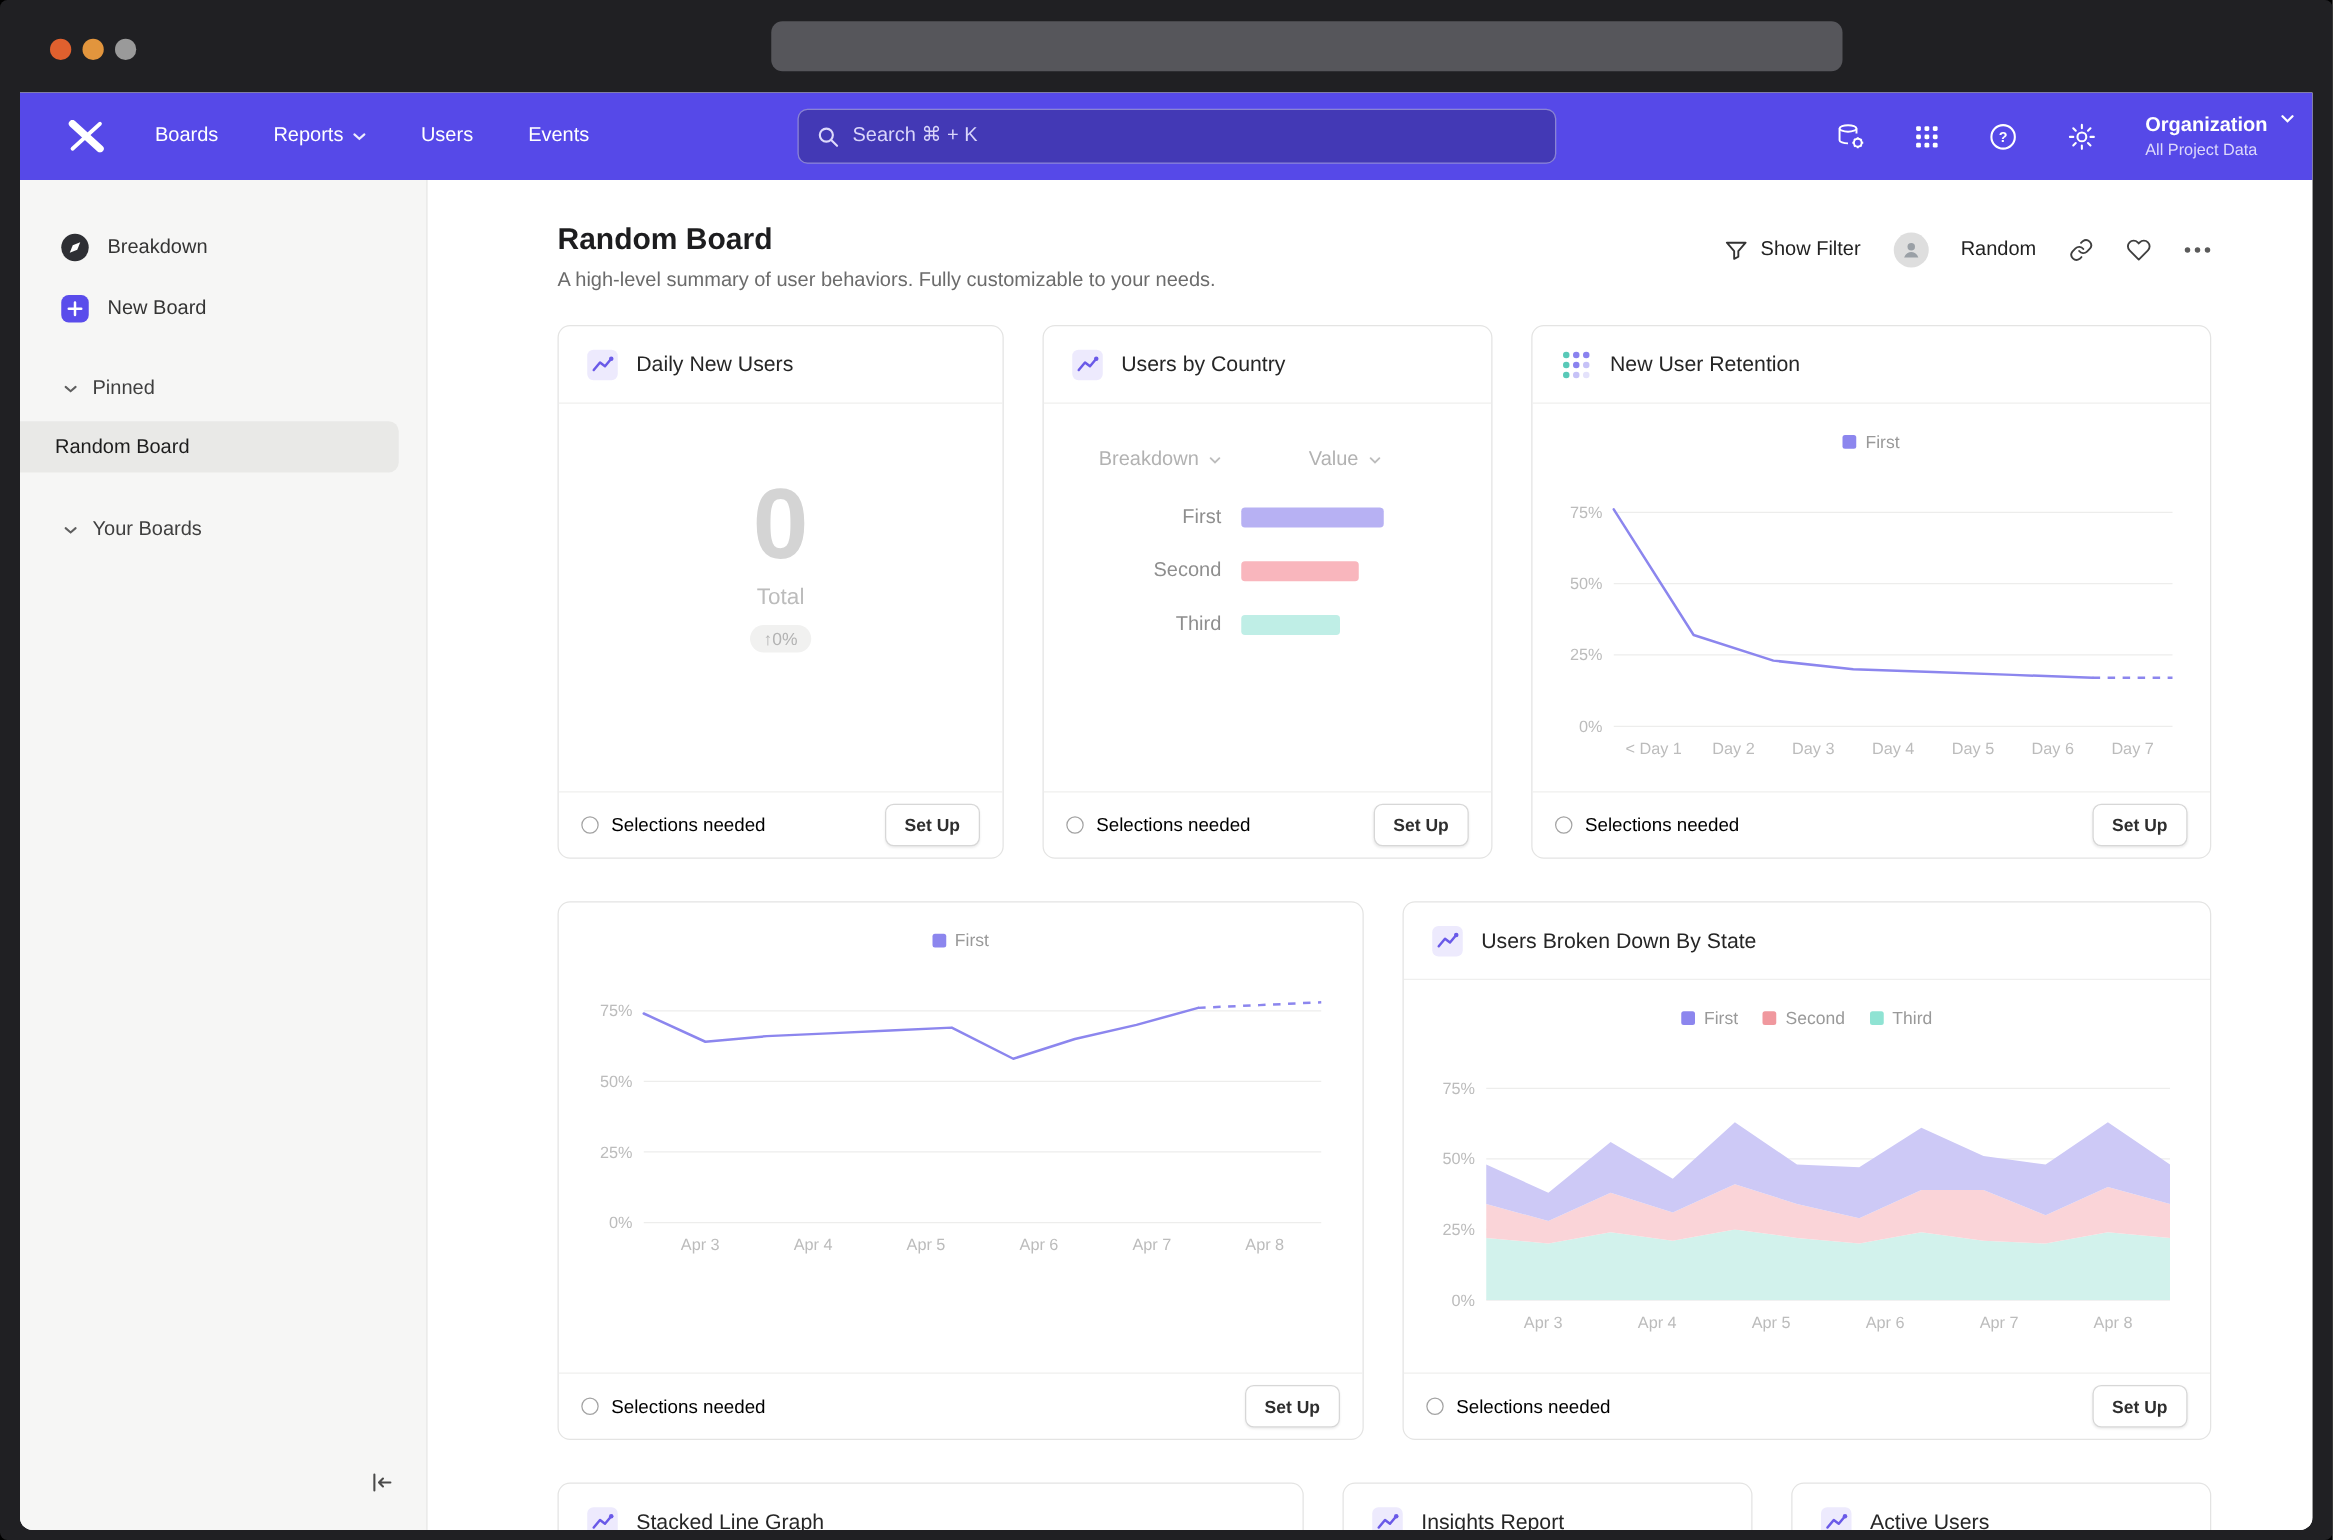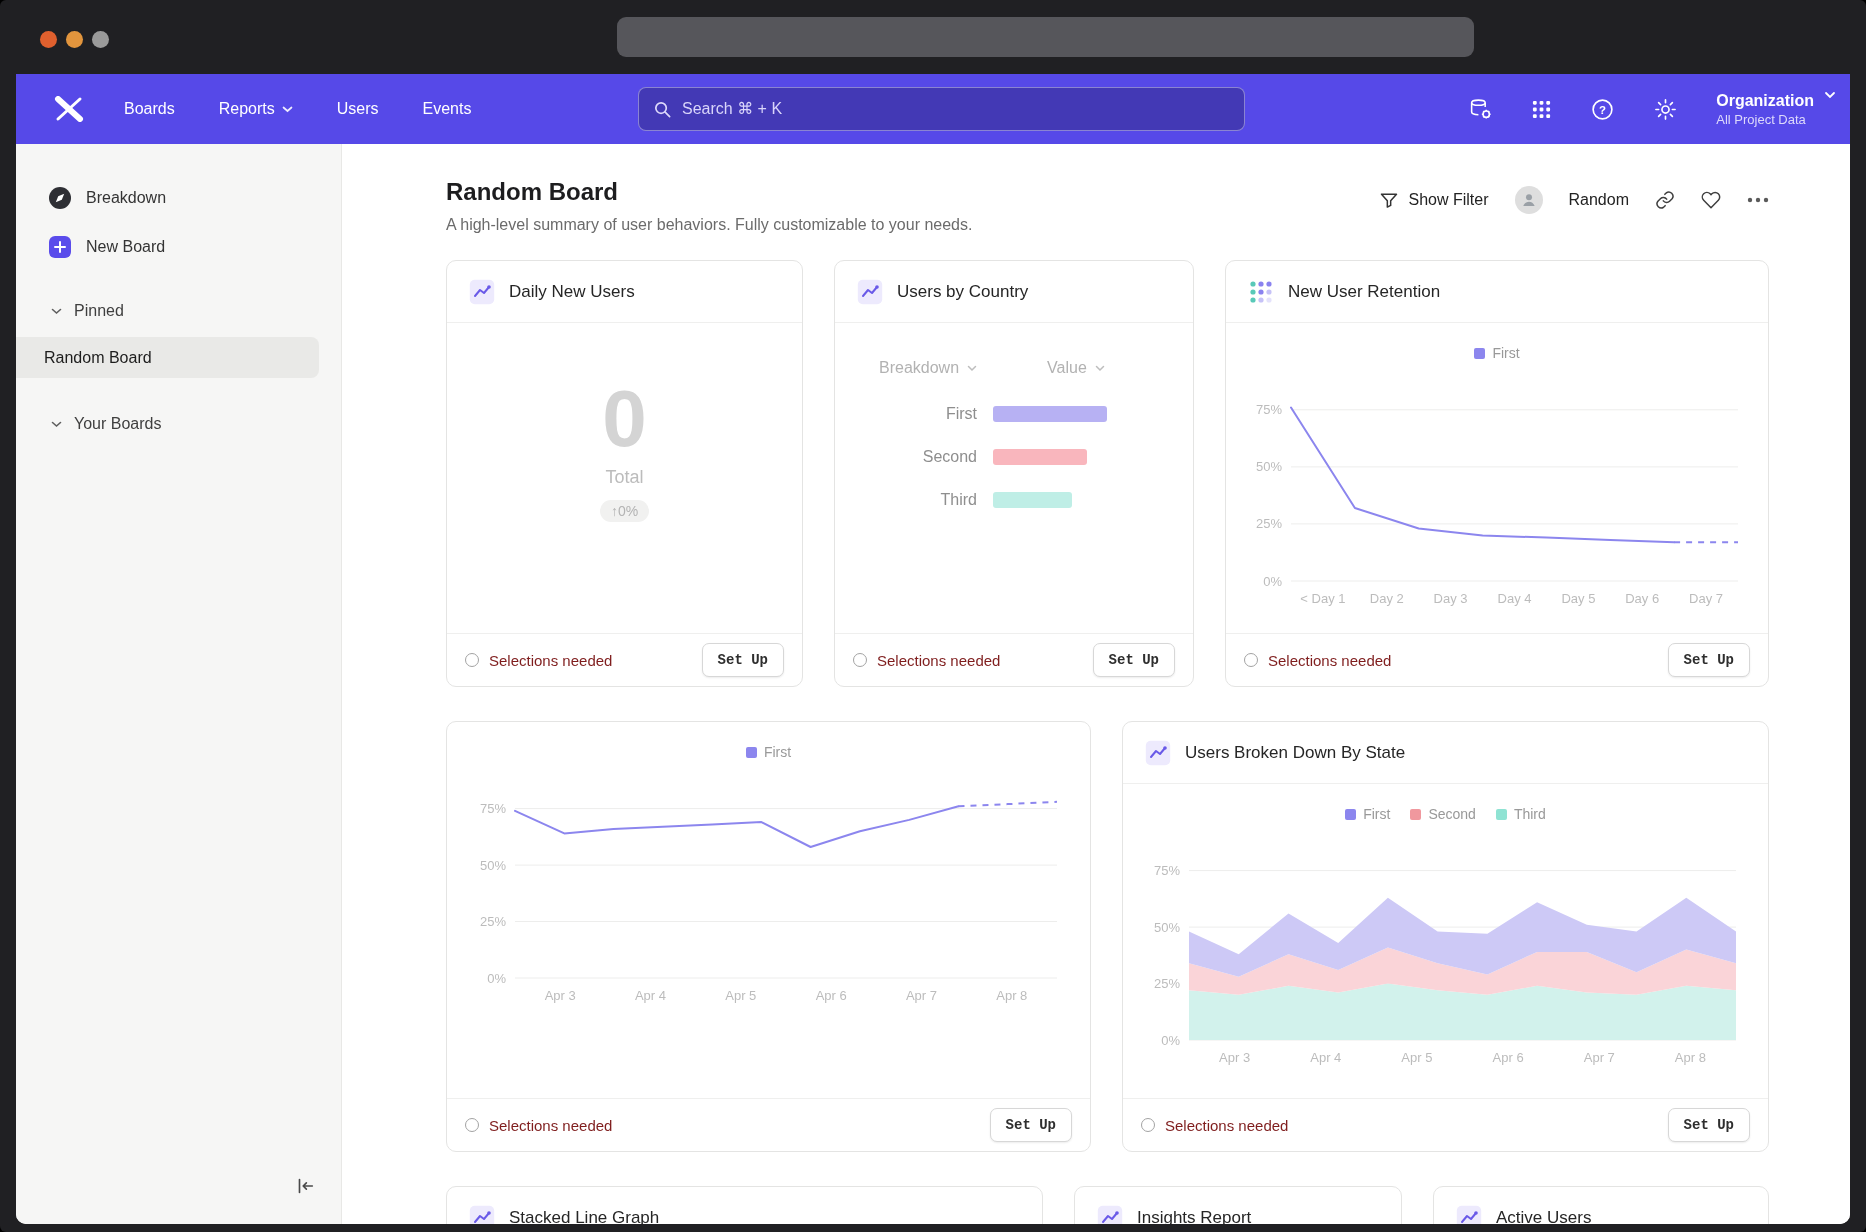--- a/index.html
+++ b/index.html
@@ -48,22 +48,22 @@
   .row3{margin-top:34px}
   .card{background:#fff;border:1px solid #e4e4e3;border-radius:10px;display:flex;flex-direction:column;overflow:hidden}
   .row1 .card{height:427px}
   .row2 .card{height:431px}
   .row3 .card{height:60px}
   .card-head{flex:0 0 62px;display:flex;align-items:center;gap:14px;padding:0 22px;border-bottom:1px solid #efefee}
   .row3 .card-head{border-bottom:none}
   .card-title{font-size:17px;font-weight:400;color:#262626}
   .card-foot{margin-top:auto;flex:0 0 53px;border-top:1px solid #efefee;display:flex;align-items:center;padding:0 18px;gap:10px}
   .radio{width:14px;height:14px;border:1.5px solid #a3a3a3;border-radius:50%;flex:0 0 14px}
-  .status{font-size:15px;color:#7f1d1d}
-  .setup{margin-left:auto;background:#fff;border:1px solid #d7d7d7;border-radius:7px;padding:8px 15px;font-size:14px;font-weight:700;color:#2e2e2e;box-shadow:0 1px 2px rgba(0,0,0,.08);cursor:pointer;font-family:Liberation Mono, monospace}
+  .status{font-size:15px;color:#000000}
+  .setup{margin-left:auto;background:#fff;border:1px solid #d7d7d7;border-radius:7px;padding:8px 15px;font-size:14px;font-weight:700;color:#2e2e2e;box-shadow:0 1px 2px rgba(0,0,0,.08);cursor:pointer;font-family:Liberation Sans, sans-serif}
   
   .daily-body{flex:1;display:flex;flex-direction:column;align-items:center;justify-content:center;padding-bottom:55px}
   .big-num{font-size:80px;font-weight:600;color:#d4d4d4;line-height:1}
   .big-label{margin-top:8px;font-size:18px;color:#bcbcbc}
   .delta{margin-top:12px;background:#f1f1f0;color:#b3b3b3;font-size:14px;padding:3px 11px;border-radius:12px}
   
   .country-body{flex:1;padding-top:36px}
   .dd-row{display:flex;gap:70px;padding-left:44px;color:#b2b2b2;font-size:16px}
   .dd{display:flex;align-items:center;gap:8px;cursor:pointer}
   .c-rows{margin-top:28px;display:flex;flex-direction:column;gap:25px}

